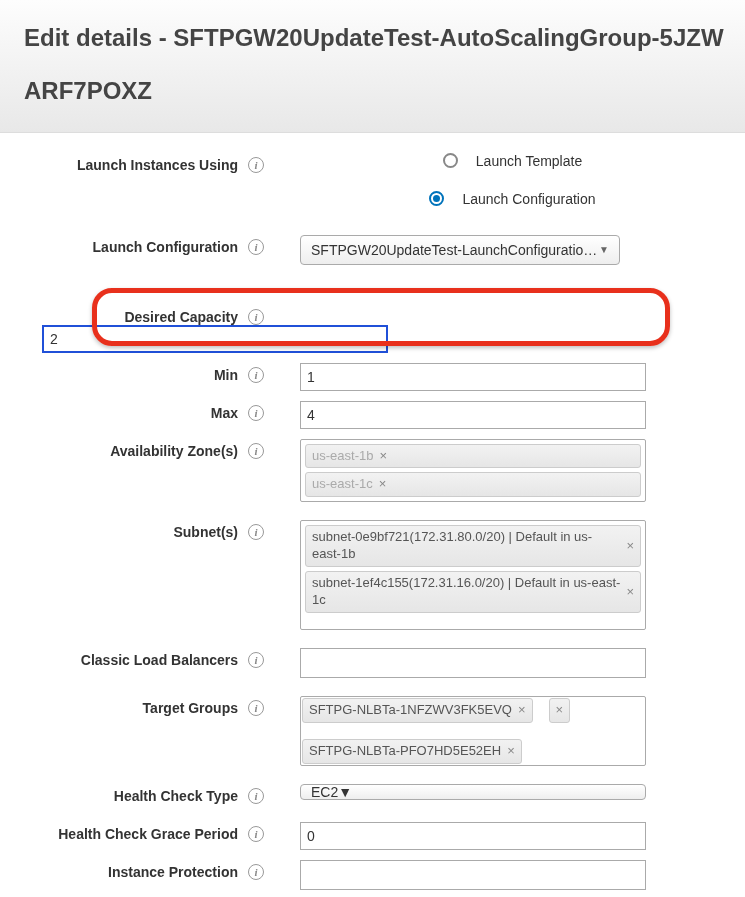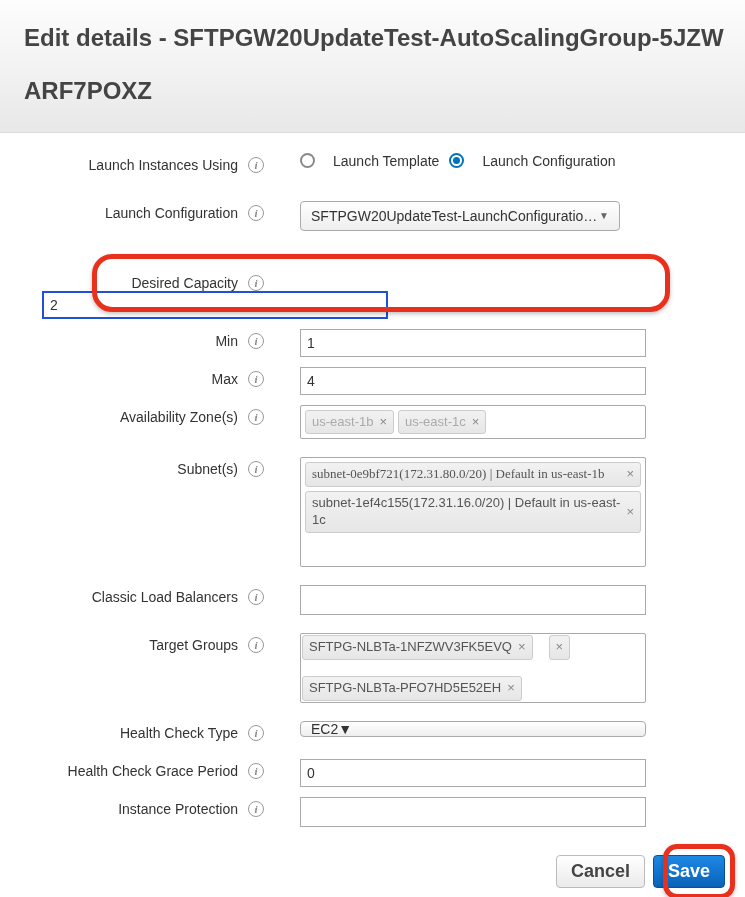--- a/index.html
+++ b/index.html
@@ -36,21 +36,21 @@
       width: 258px;
       flex-shrink: 0;
       display: flex;
       justify-content: flex-end;
       align-items: center;
       gap: 10px;
       padding-right: 14px;
       padding-top: 4px;
     }
     .label-text {
-      font-weight: normal;
+      font-weight: bold;
       color: #333;
       text-align: right;
     }
     .info-icon {
       display: inline-flex;
       align-items: center;
       justify-content: center;
       width: 16px;
       height: 16px;
       border: 1.5px solid #999;
@@ -61,22 +61,22 @@
       color: #888;
       font-family: Georgia, serif;
       flex-shrink: 0;
     }
     .input-col {
       flex: 1;
       padding-left: 22px;
     }
     .radio-group {
       display: flex;
-      flex-direction: row;
-      gap: 10px;
+      flex-direction: column;
+      gap: 22px;
       align-items: center;
     }
     .radio-row {
       display: flex;
       align-items: center;
       gap: 18px;
     }
     .radio-outer {
       width: 15px;
       height: 15px;
@@ -150,20 +150,21 @@
       flex-wrap: wrap;
       gap: 4px;
       min-height: 32px;
     }
     .tag-container.tall {
       min-height: 110px;
       align-content: flex-start;
     }
     .tag-container.med {
       min-height: 34px;
+      flex-direction: column;
     }
     .tag {
       background: linear-gradient(to bottom, #f2f2f2, #e6e6e6);
       border: 1px solid #ccc;
       border-radius: 3px;
       padding: 3px 6px;
       display: flex;
       align-items: center;
       gap: 6px;
       font-size: 13px;
@@ -331,21 +332,21 @@
   </div>
 
   <div class="row">
     <div class="label-col">
       <span class="label-text">Subnet(s)</span>
       <span class="info-icon">i</span>
     </div>
     <div class="input-col">
       <div class="tag-container tall">
         <span class="tag wide">
-          <span style="flex:1;font-family:Liberation Serif, serif;">subnet-0e9bf721(172.31.80.0/20) | Default in us-east-1b</span>
+          <span style="flex:1;">subnet-0e9bf721(172.31.80.0/20) | Default in us-east-1b</span>
           <span class="x">×</span>
         </span>
         <span class="tag wide">
           <span style="flex:1;">subnet-1ef4c155(172.31.16.0/20) | Default in us-east-1c</span>
           <span class="x">×</span>
         </span>
       </div>
     </div>
   </div>
 

